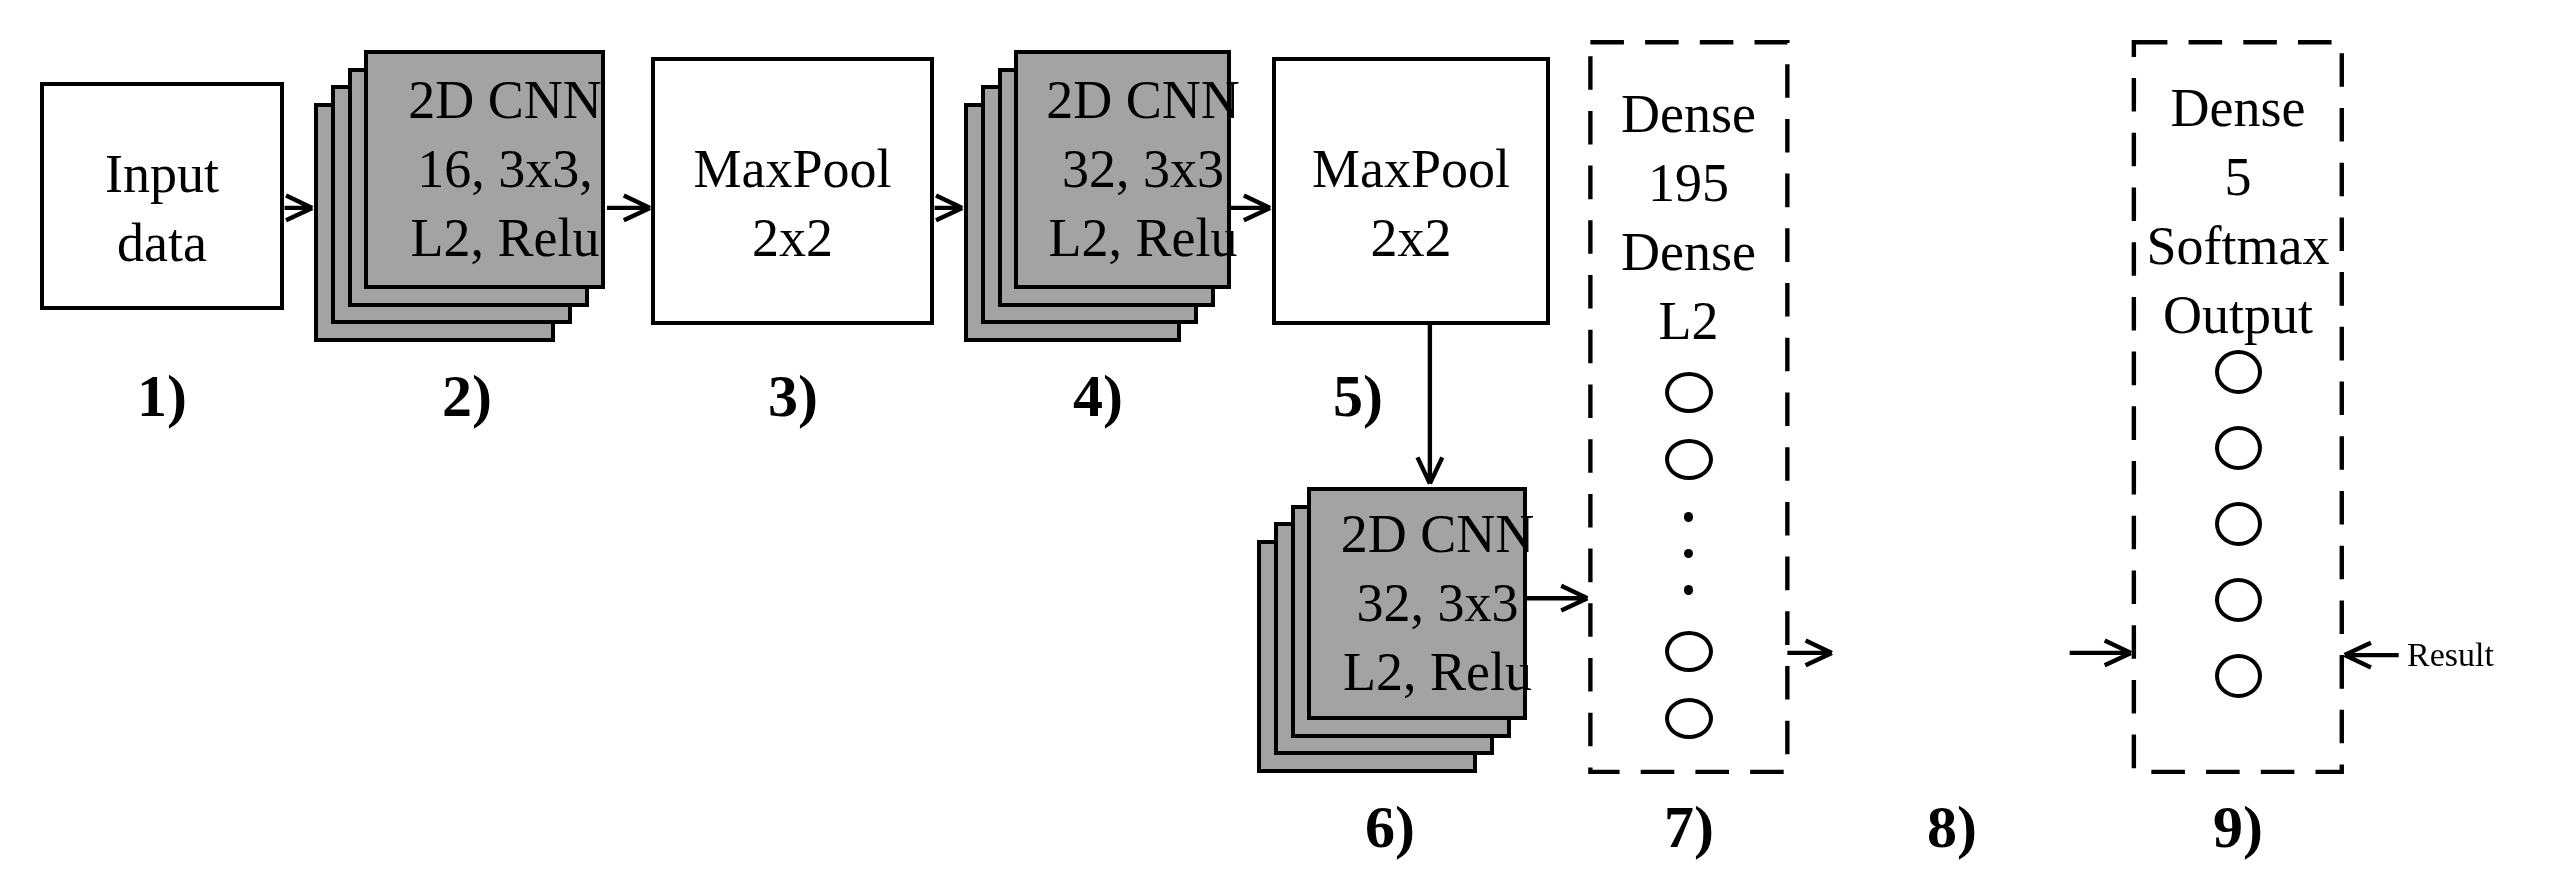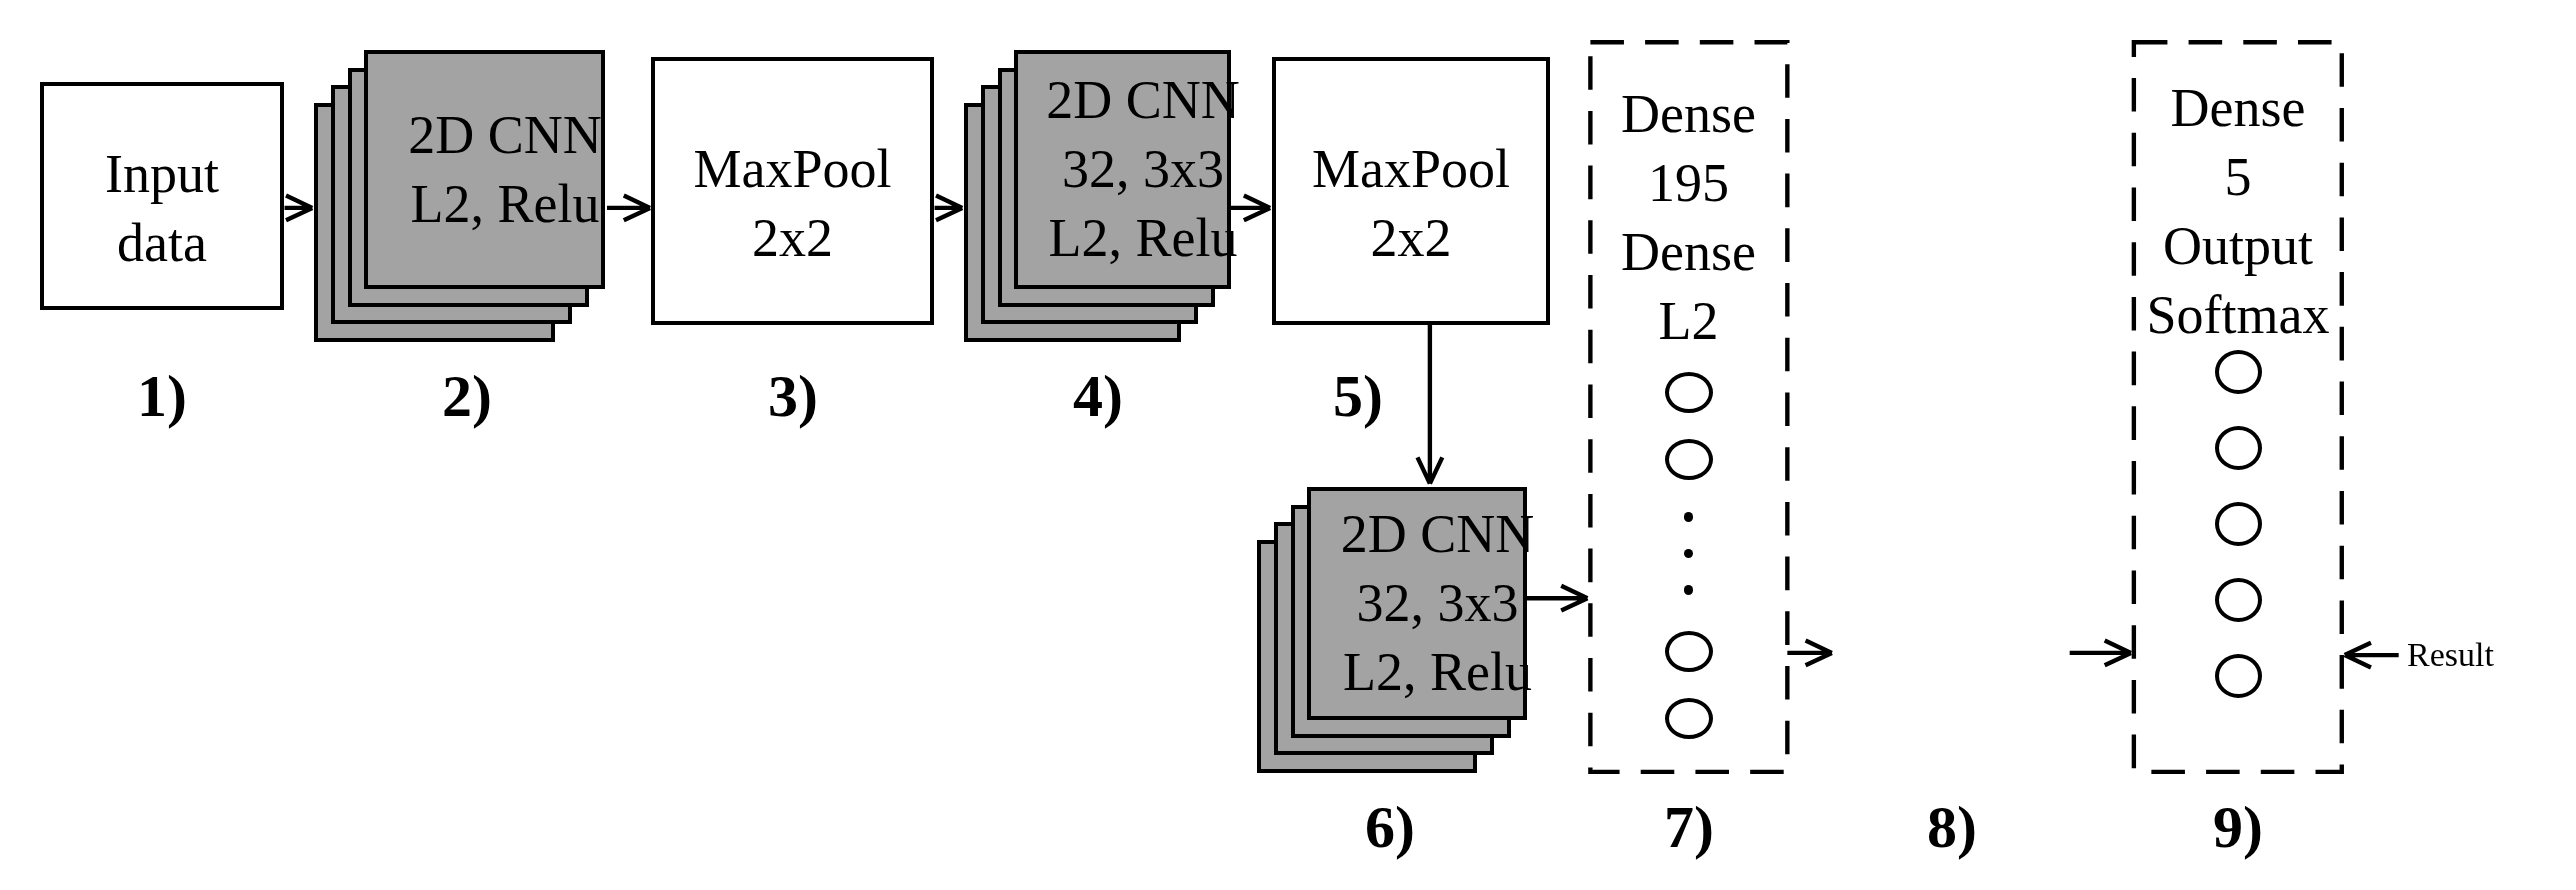--- a/index.html
+++ b/index.html
@@ -132,20 +132,21 @@
     <div class="txtline">Input</div>
     <div class="txtline">data</div>
   </div>
 
   <div class="stack" style="left:314px; top:50px; width:292px; height:293px;">
     <div class="sheet" style="left:0px;  top:53px; width:241px; height:239px; z-index:1;"></div>
     <div class="sheet" style="left:17px; top:35px; width:241px; height:239px; z-index:2;"></div>
     <div class="sheet" style="left:34px; top:17.5px; width:241px; height:239px; z-index:3;"></div>
     <div class="sheet sheet-front" style="left:50px; top:0px; width:241px; height:239px; z-index:4;">
       <div class="txtline">2D CNN</div>
+      <div class="txtline">16, 3x3,</div>
       <div class="txtline">L2, Relu</div>
     </div>
   </div>
 
   <div class="node pad-low" style="left:651px; top:57px; width:283px; height:268px;">
     <div class="txtline">MaxPool</div>
     <div class="txtline">2x2</div>
   </div>
 
   <div class="stack" style="left:964px; top:50px; width:267px; height:293px;">
@@ -186,22 +187,22 @@
     <div class="dot" style="margin-top:27px;"></div>
     <div class="dot" style="margin-top:27px;"></div>
     <div class="neuron n7" style="margin-top:36px;"></div>
     <div class="neuron n7" style="margin-top:26px;"></div>
   </div>
 
 
   <div class="dashed-content" style="left:2134px; top:42px; width:208px; height:730px; padding-top:32px;">
     <div class="txtline">Dense</div>
     <div class="txtline">5</div>
+    <div class="txtline">Softmax</div>
     <div class="txtline">Output</div>
-    <div class="txtline">Softmax</div>
     <div class="neuron n9" style="margin-top:0px;"></div>
     <div class="neuron n9" style="margin-top:32px;"></div>
     <div class="neuron n9" style="margin-top:32px;"></div>
     <div class="neuron n9" style="margin-top:32px;"></div>
     <div class="neuron n9" style="margin-top:32px;"></div>
   </div>
 
   <div class="step-label" style="left:89px;  top:363px;">1)</div>
   <div class="step-label" style="left:394px;  top:363px;">2)</div>
   <div class="step-label" style="left:720px;  top:363px;">3)</div>

